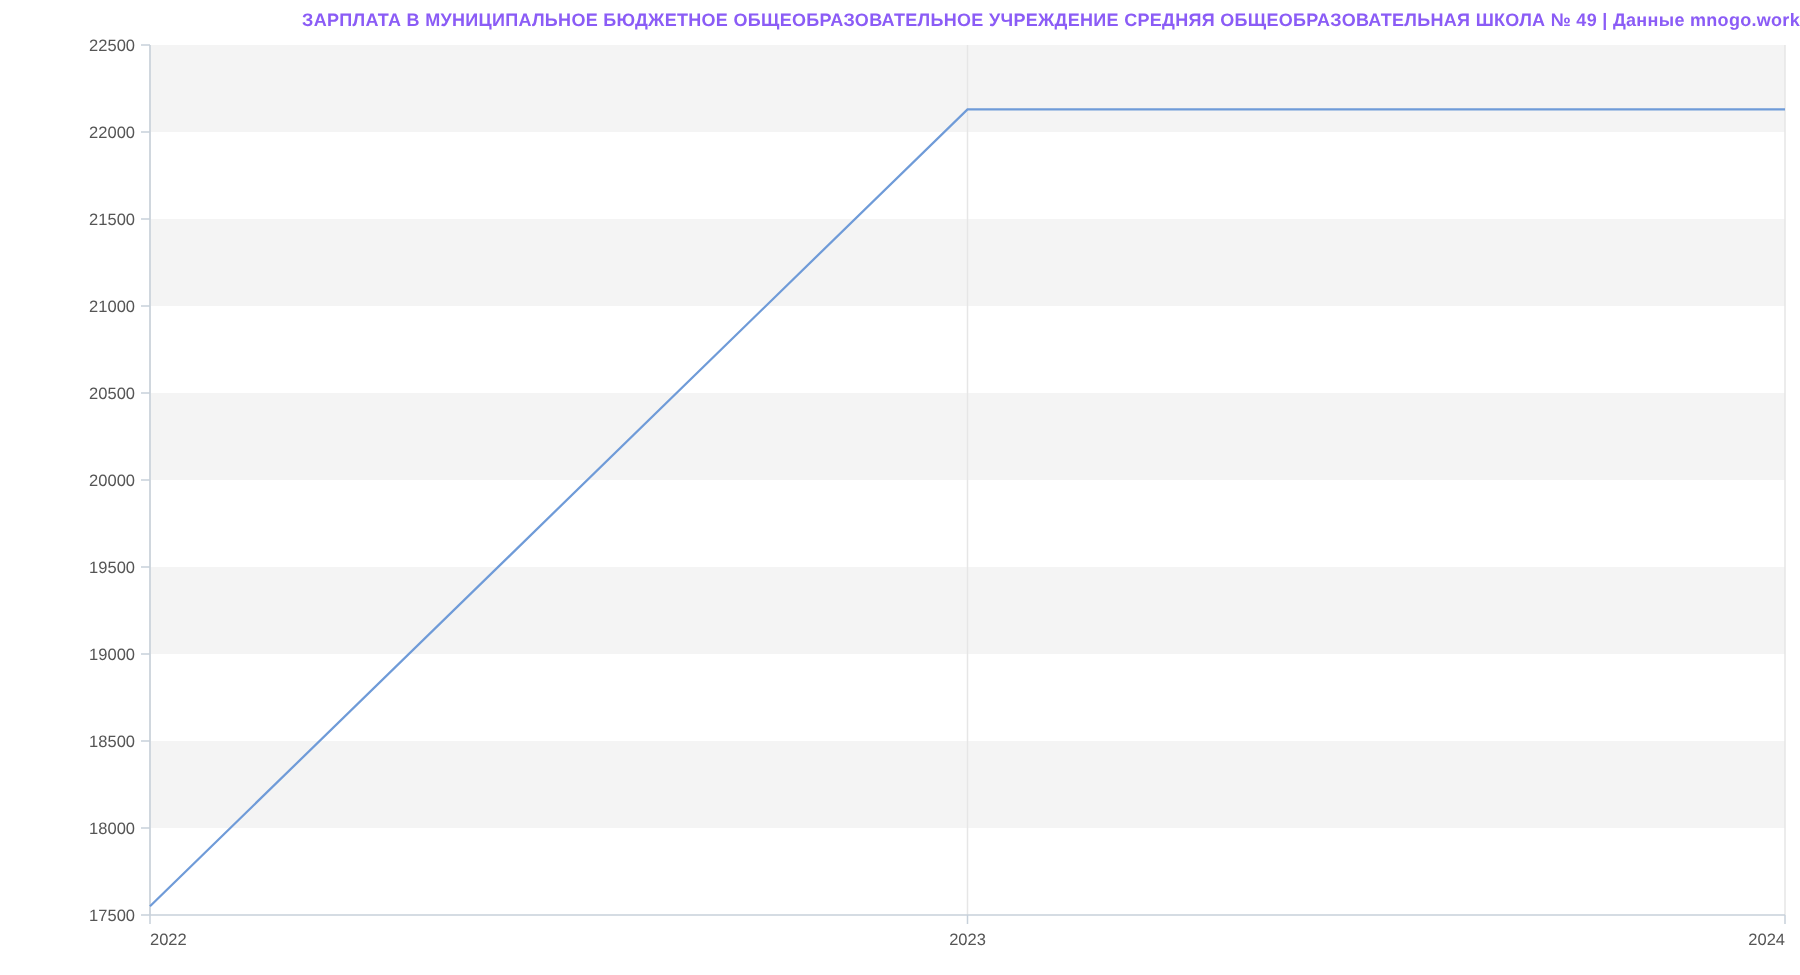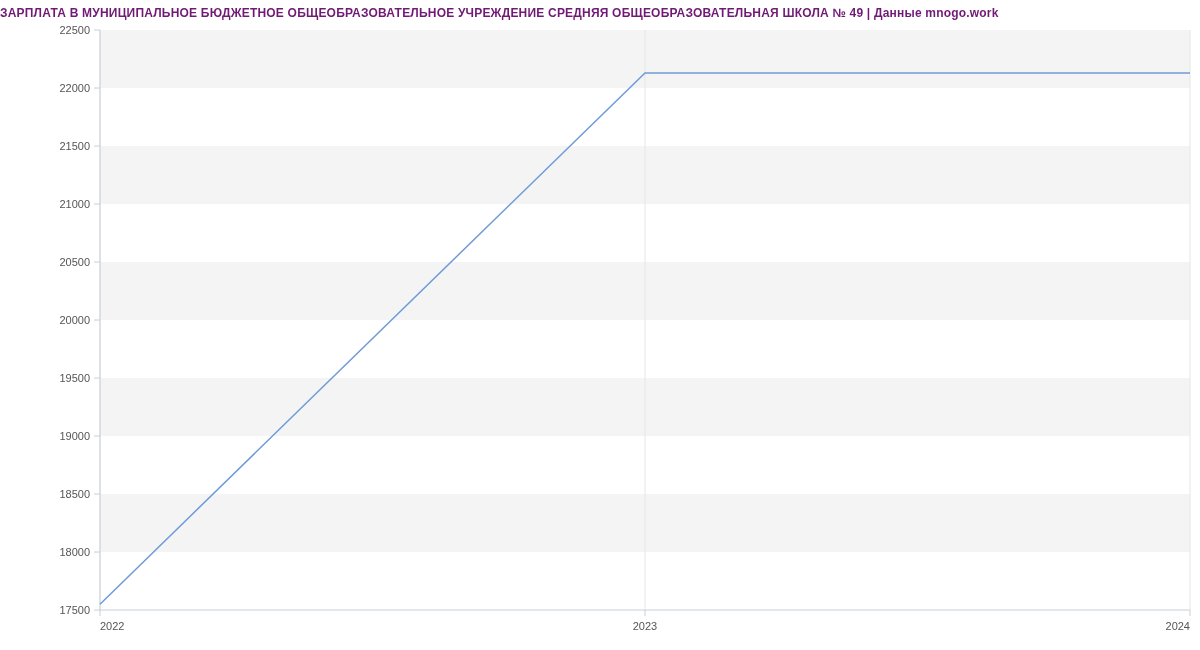--- a/index.html
+++ b/index.html
@@ -15,24 +15,24 @@
   .chart-container {
     position: relative;
     width: 1200px;
     height: 650px;
   }
   .title {
     position: absolute;
     top: 6px;
     left: 0;
     width: 1200px;
-    text-align: left;
+    text-align: right;
     font-size: 12px;
     font-weight: bold;
-    color: #701a75;
+    color: #8b5cf6;
     letter-spacing: 0.2px;
   }
   svg { display: block; }
   .grid-band { fill: #f4f4f4; }
   .grid-gap  { fill: #ffffff; }
   .axis-line { stroke: #c7d0da; stroke-width: 1; fill: none; }
   .tick text {
     font-family: Verdana, Geneva, sans-serif;
     font-size: 11px;
     fill: #555;

